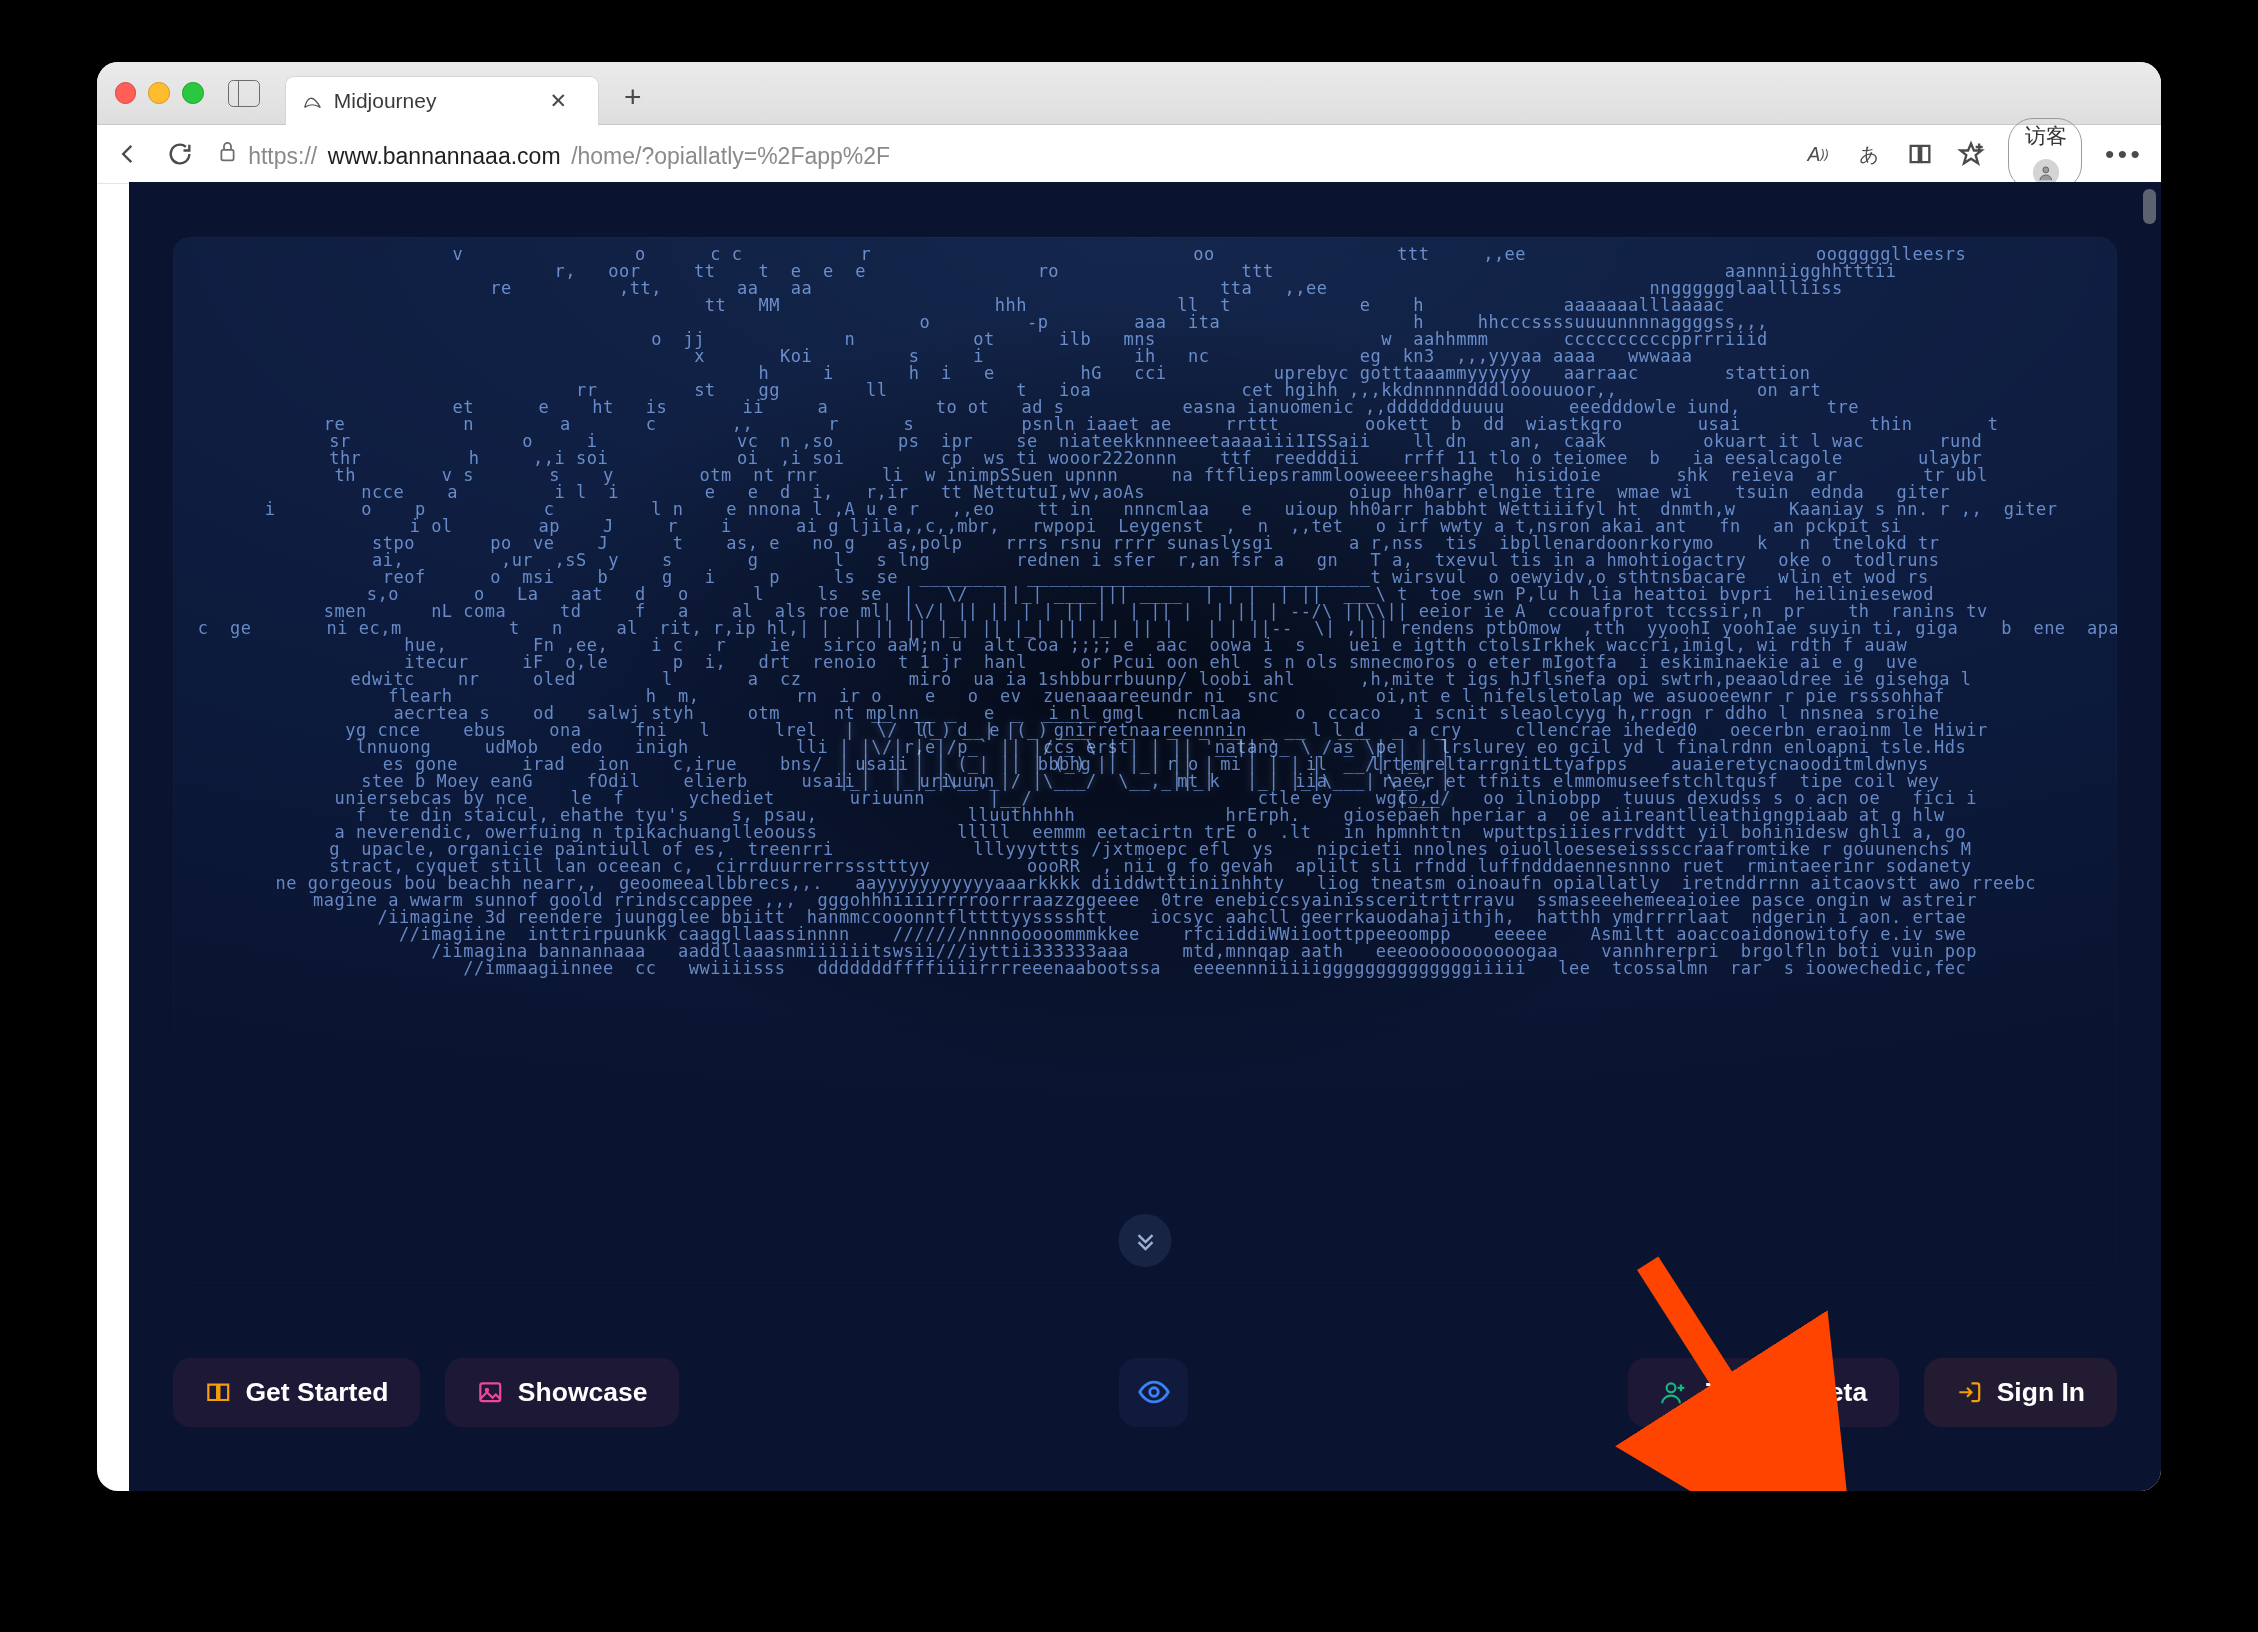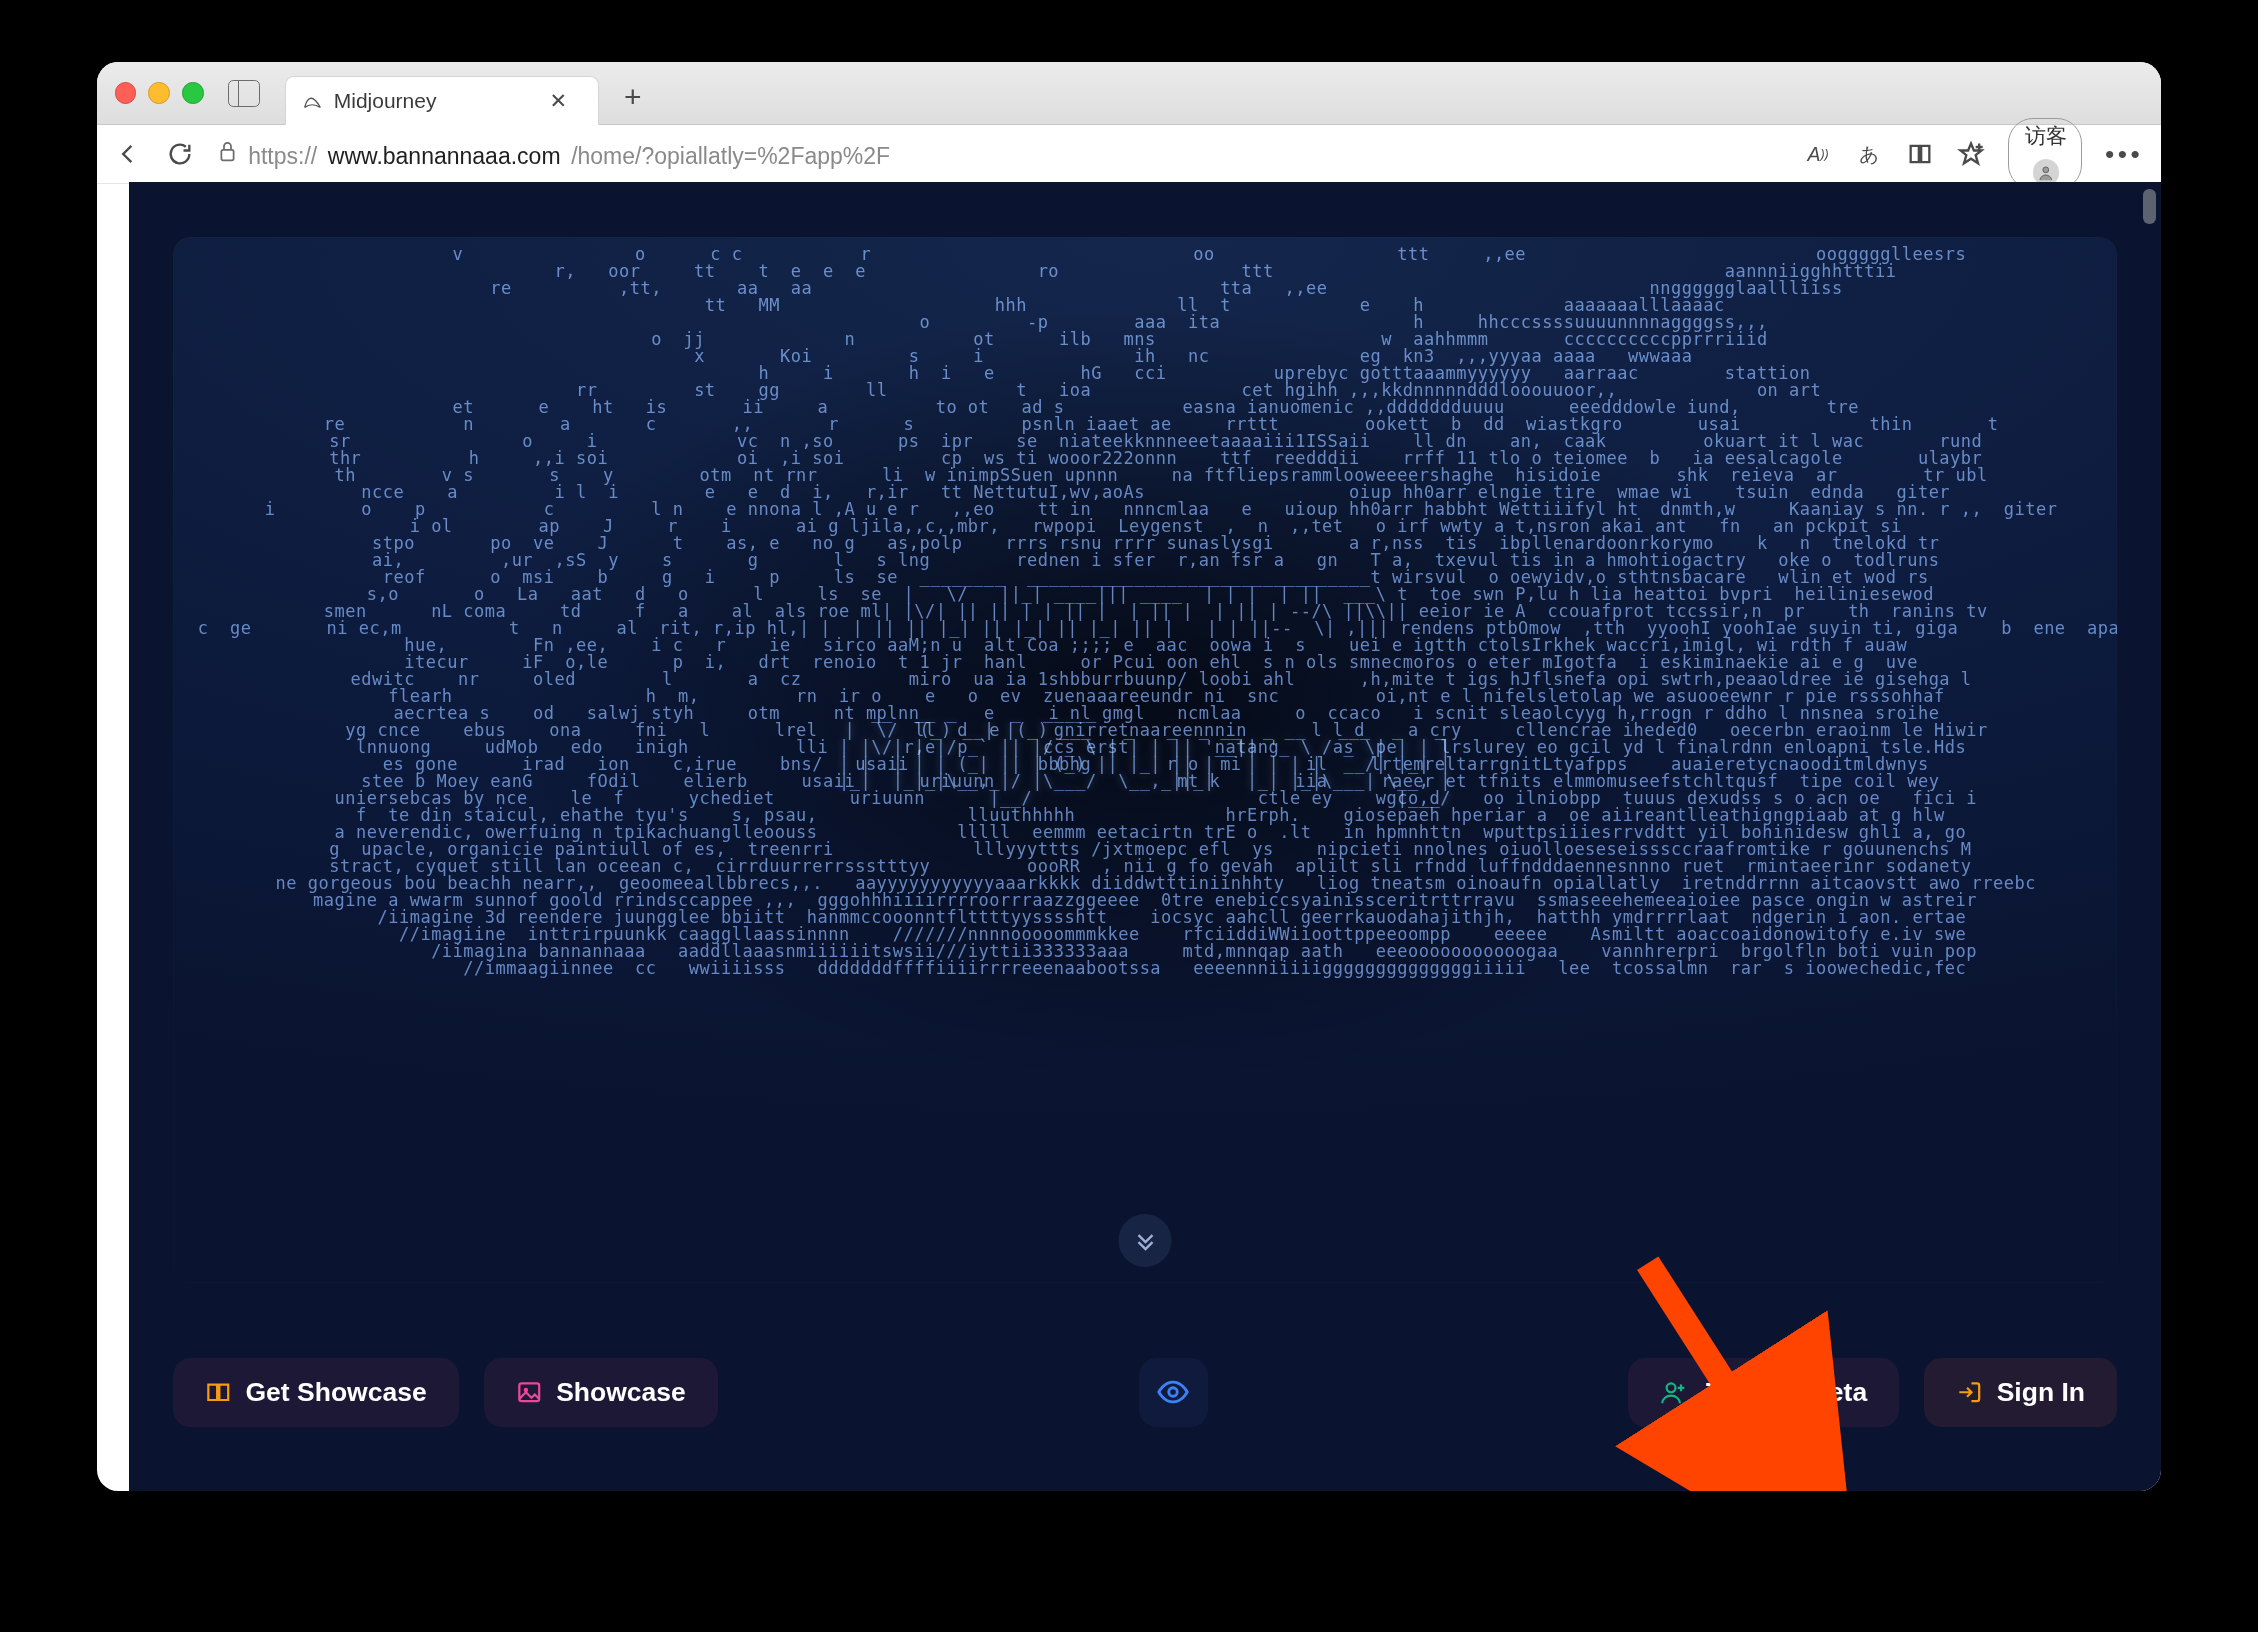--- a/index.html
+++ b/index.html
@@ -424,21 +424,21 @@
       </div>
     </div>
 
     <div class="footerbar">
       <div class="btn get-started">
         <span class="i">
           <svg viewBox="0 0 24 24">
               <path d="M3 5h8v14H3zM13 5h8v14h-8zM11 5v14" fill="none" stroke="currentColor" stroke-width="2"></path>
             </svg>
         </span>
-        <span>Get Showcase</span>
+        <span>Get Started</span>
       </div>
       <div class="btn showcase">
         <span class="i">
           <svg viewBox="0 0 24 24">
               <rect x="3" y="4" width="18" height="16" rx="2" fill="none" stroke="currentColor" stroke-width="2"></rect>
               <circle cx="9" cy="10" r="2" fill="currentColor"></circle>
               <path d="M3 18l6-6 5 5 3-3 4 4" fill="none" stroke="currentColor" stroke-width="2"></path>
             </svg>
         </span>
         <span>Showcase</span>

